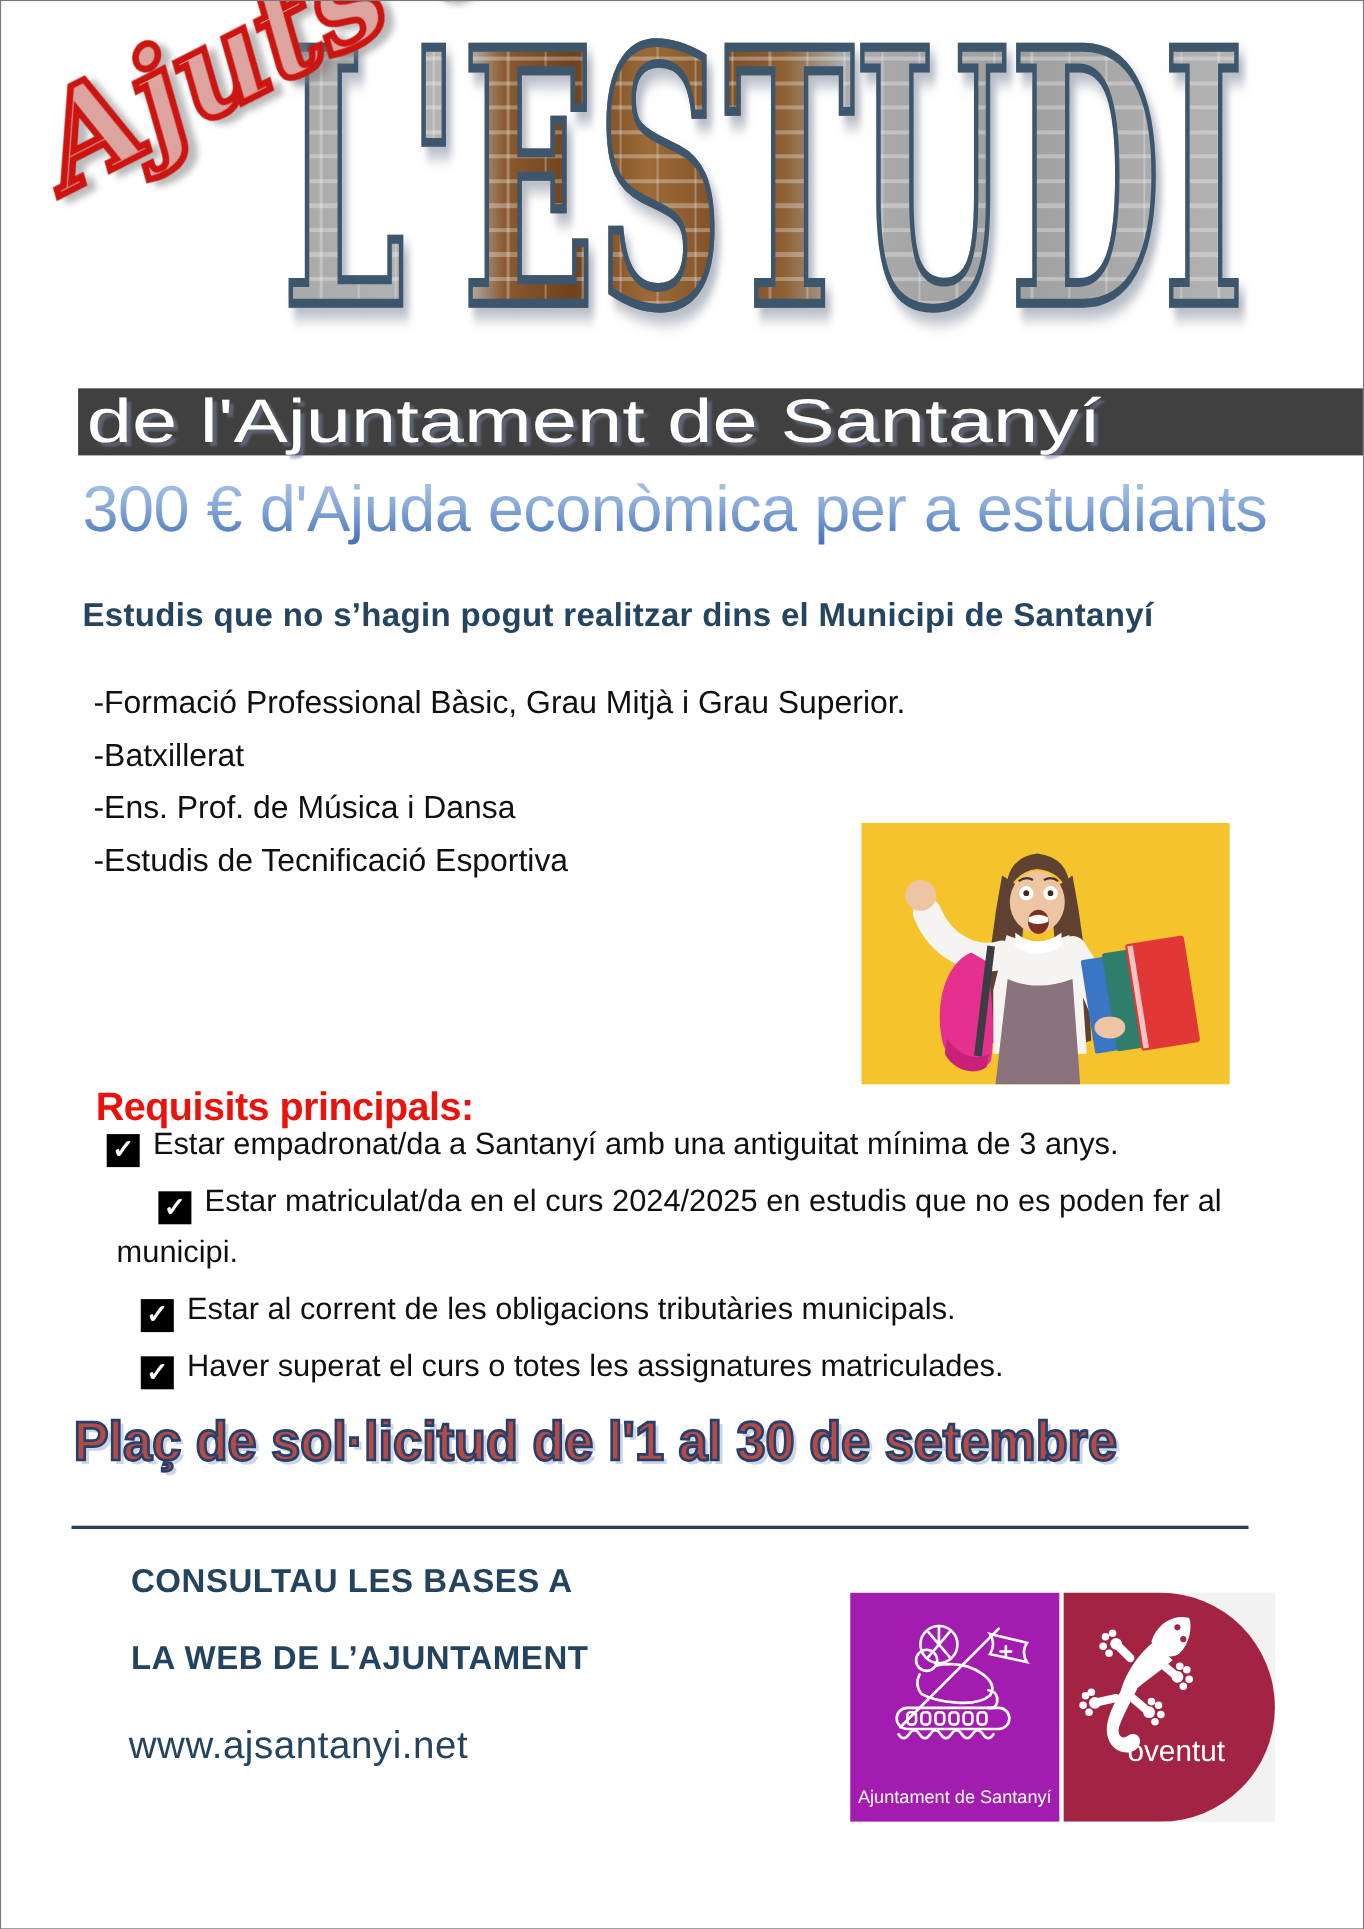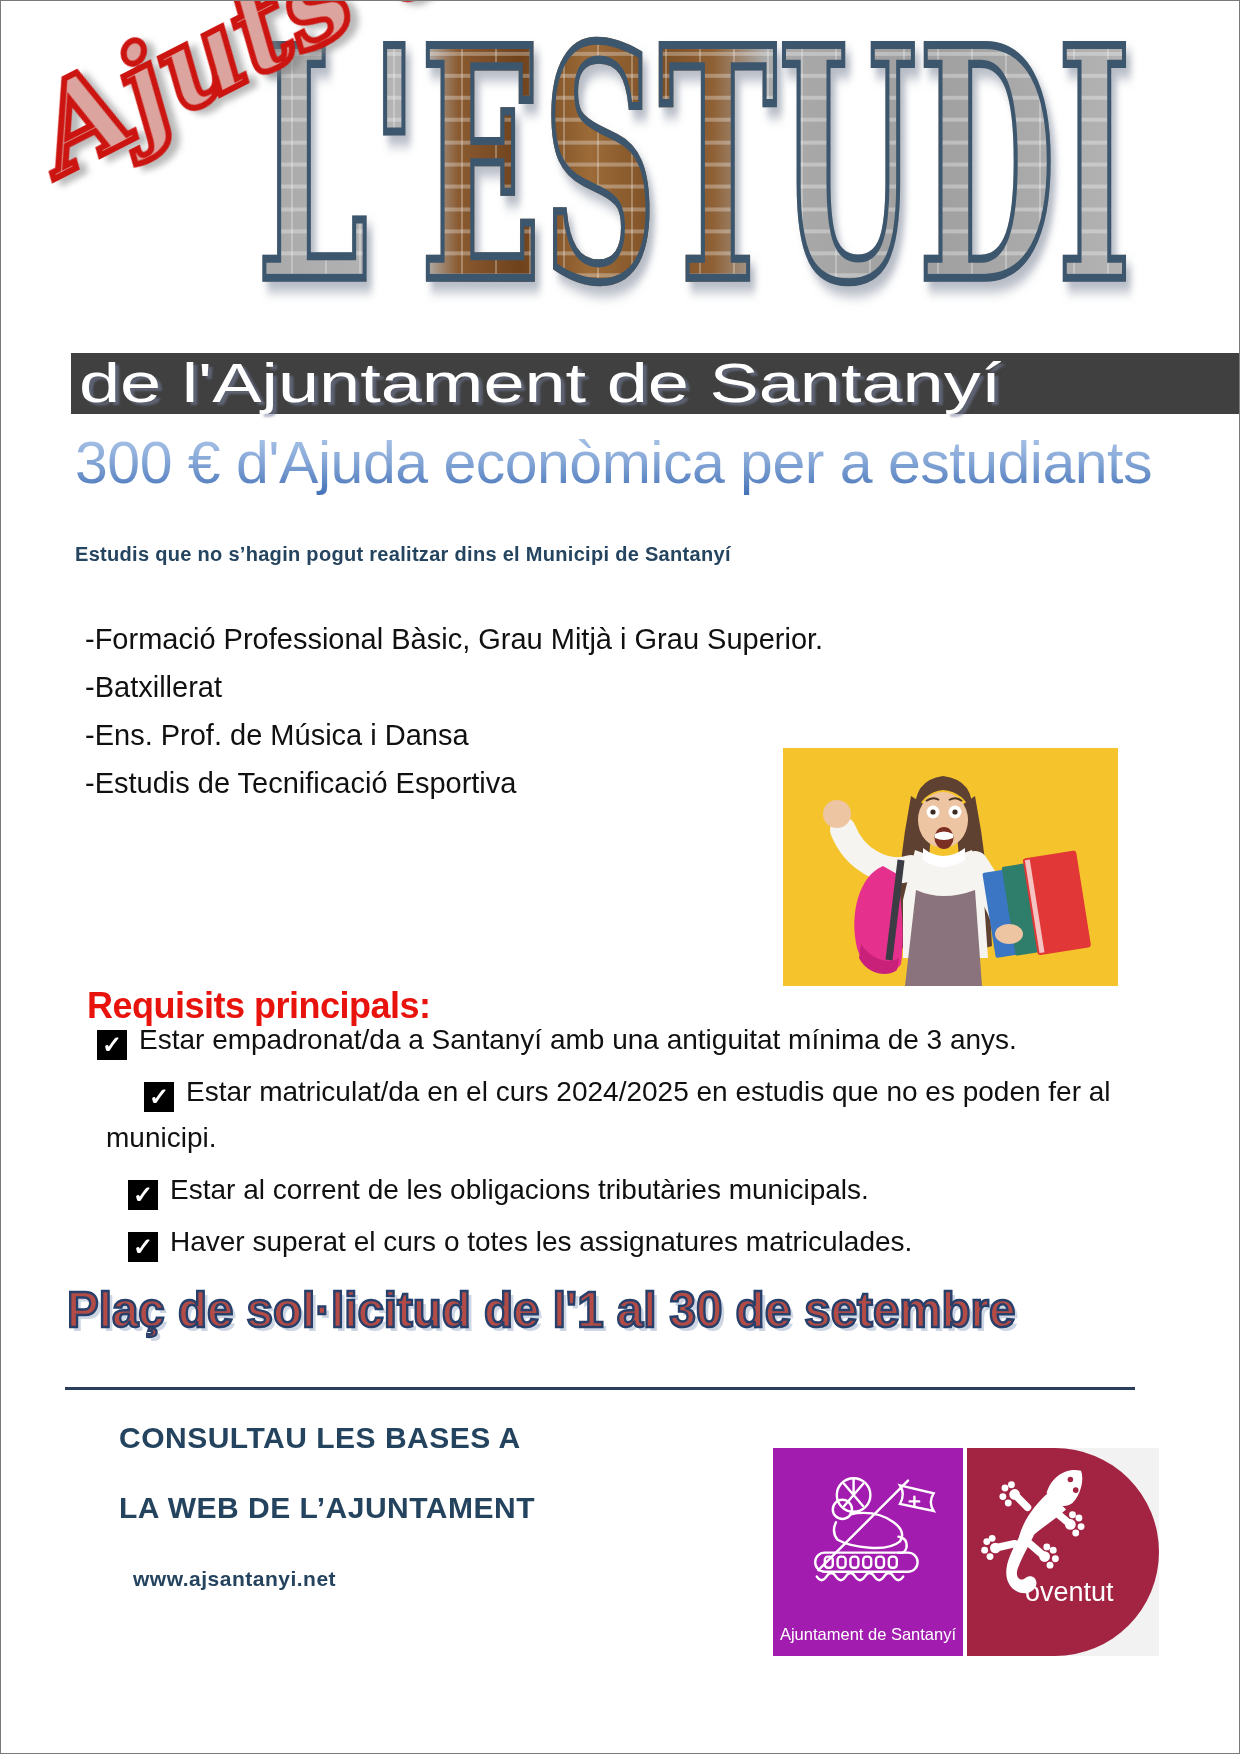--- a/index.html
+++ b/index.html
@@ -60,21 +60,21 @@
   @supports ((-webkit-background-clip:text) or (background-clip:text)){
     .headline{
       background-image:linear-gradient(180deg,#b3cbec 0%,#88a9d8 45%,#3f6eb5 100%);
       -webkit-background-clip:text; background-clip:text; color:transparent;
     }
   }
 
   
   .intro{
     position:absolute; left:74px; top:542px;
-    font-size:20px; font-weight:bold; color:#24445f; letter-spacing:.3px; white-space:nowrap;
+    font-size:30px; font-weight:bold; color:#24445f; letter-spacing:.3px; white-space:nowrap;
   }
 
   
   .studies{ position:absolute; left:84px; top:614px; list-style:none; }
   .studies li{ font-size:29px; color:#101010; line-height:48px; white-space:nowrap; }
 
   
   .photo{ position:absolute; left:782px; top:747px; width:335px; height:238px; }
 
   
@@ -100,21 +100,21 @@
     transform:scaleX(.95); transform-origin:left top;
     text-shadow:4px 4px 0 rgba(165,180,205,.55);
     letter-spacing:0;
   }
 
   .separator{ position:absolute; left:64px; top:1386px; width:1070px; height:3px; background:#2b3e5d; }
 
   
   .consult1{ position:absolute; left:118px; top:1420px; font-size:30px; font-weight:bold; color:#24435e; letter-spacing:.5px; }
   .consult2{ position:absolute; left:118px; top:1490px; font-size:30px; font-weight:bold; color:#24435e; letter-spacing:.5px; }
-  .website { position:absolute; left:132px; top:1566px; font-size:21px; font-weight:bold; color:#24435e; letter-spacing:.5px; }
+  .website { position:absolute; left:116px; top:1566px; font-size:35px; font-weight:normal; color:#24435e; letter-spacing:.5px; }
 
   
   .logos{ position:absolute; left:772px; top:1447px; width:386px; height:208px; background:#f2f2f2; display:flex; }
   .logo-town{ position:relative; width:190px; height:208px; background:#a21caf; flex:none; }
   .logo-town svg{ position:absolute; left:50%; top:8px; transform:translateX(-50%); }
   .logo-town-label{
     position:absolute; left:0; right:0; bottom:12px; text-align:center;
     color:#ffffff; font-size:16.5px;
   }
   .logo-gap{ width:4px; background:#ffffff; flex:none; }

